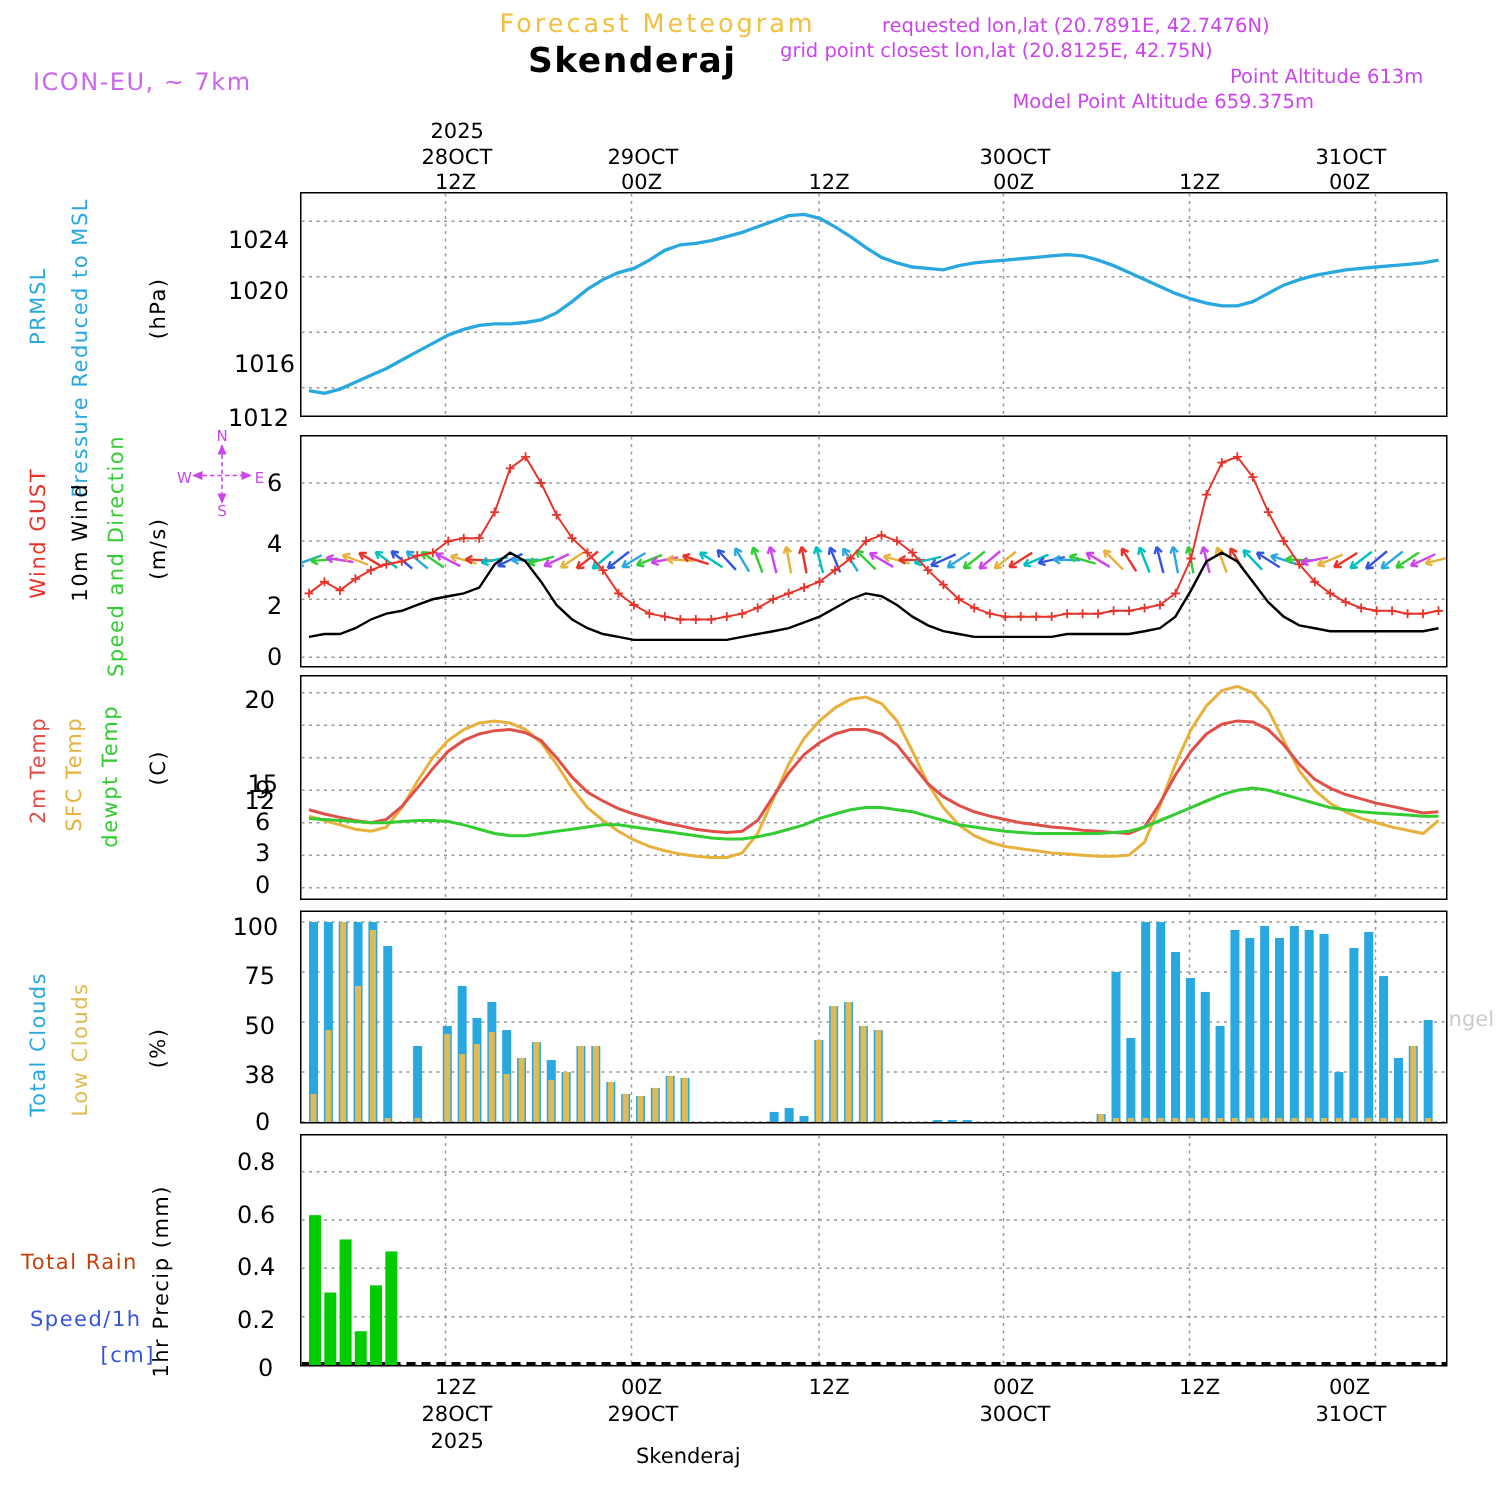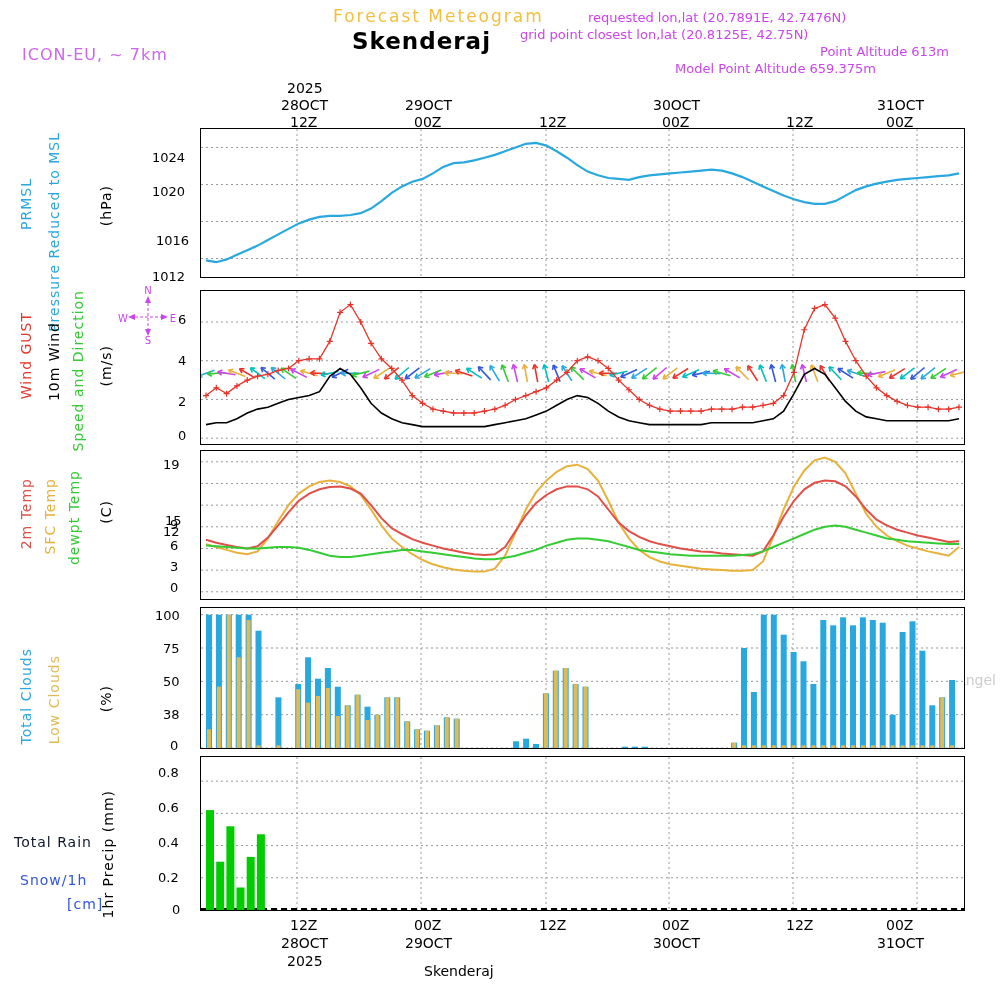--- a/index.html
+++ b/index.html
@@ -7,21 +7,21 @@
   .abs{position:absolute;}
   .hdr-forecast{left:333px;top:6px;font-size:17px;color:#f0c040;letter-spacing:2px;font-family:"DejaVu Sans",sans-serif;}
   .hdr-title{left:352px;top:28px;font-size:23px;font-weight:bold;color:#000;font-family:"DejaVu Sans",sans-serif;letter-spacing:1px;}
   .hdr-model{left:22px;top:45px;font-size:16px;color:#cc66ee;letter-spacing:1px;}
   .hdr-req{left:588px;top:10px;font-size:13px;color:#cc44ee;}
   .hdr-grid{left:520px;top:27px;font-size:13px;color:#cc44ee;}
   .hdr-alt{left:820px;top:44px;font-size:13px;color:#cc44ee;}
   .hdr-malt{left:675px;top:61px;font-size:13px;color:#cc44ee;}
   .axis-top{font-size:14px;color:#000;font-family:"DejaVu Sans",sans-serif;}
   .panel{position:absolute;border:1px solid #000;background:#fff;box-sizing:border-box;}
-  .ylab{position:absolute;font-size:13px;color:#000;font-family:"DejaVu Sans",sans-serif;}
+  .ylab{position:absolute;font-size:16px;color:#000;font-family:"DejaVu Sans",sans-serif;}
   .vert{writing-mode:vertical-rl;transform:rotate(180deg);white-space:nowrap;}
   .sidelab{position:absolute;font-size:14px;font-family:"DejaVu Sans",sans-serif;letter-spacing:1px;}
   .watermark{position:absolute;right:4px;top:672px;font-size:14px;color:#cccccc;}
   .btmlab{position:absolute;font-size:14px;color:#000;font-family:"DejaVu Sans",sans-serif;}
   svg{display:block;}
 </style>
 </head>
 <body>
 
 <div class="abs hdr-forecast">Forecast Meteogram</div>
@@ -71,22 +71,22 @@
 
 <div class="sidelab vert" style="left:18px;top:478px;color:#e05048;">2m Temp</div>
 <div class="sidelab vert" style="left:42px;top:478px;color:#e8b13c;">SFC Temp</div>
 <div class="sidelab vert" style="left:66px;top:470px;color:#33cc33;">dewpt Temp</div>
 <div class="sidelab vert" style="left:98px;top:500px;color:#000;">(C)</div>
 
 <div class="sidelab vert" style="left:18px;top:648px;color:#29a8e0;">Total Clouds</div>
 <div class="sidelab vert" style="left:46px;top:655px;color:#e0bb55;">Low Clouds</div>
 <div class="sidelab vert" style="left:98px;top:685px;color:#000;">(%)</div>
 
-<div class="sidelab" style="left:14px;top:834px;color:#0f172a;text-align:right;">Total  Rain</div>
-<div class="sidelab" style="left:20px;top:872px;color:#3355dd;">Snow/1h</div>
+<div class="sidelab" style="left:14px;top:834px;color:#c2410c;text-align:right;">Total  Rain</div>
+<div class="sidelab" style="left:20px;top:872px;color:#3355dd;">Speed/1h</div>
 <div class="sidelab" style="left:50px;top:896px;color:#3355dd;margin-left:17px;">[cm]</div>
 <div class="sidelab vert" style="left:100px;top:790px;color:#000;">1hr Precip (mm)</div>
 
 <div class="panel" style="left:200px;top:128px;width:765px;height:150px;">
   <svg id="svg-pressure" width="763" height="148" viewBox="0 0 763 148">
       <line x1="0" y1="129.5" x2="763" y2="129.5" stroke="#999" stroke-width="1" stroke-dasharray="2,3"></line>
       <line x1="0" y1="92.5" x2="763" y2="92.5" stroke="#999" stroke-width="1" stroke-dasharray="2,3"></line>
       <line x1="0" y1="55.5" x2="763" y2="55.5" stroke="#999" stroke-width="1" stroke-dasharray="2,3"></line>
       <line x1="0" y1="18.5" x2="763" y2="18.5" stroke="#999" stroke-width="1" stroke-dasharray="2,3"></line>
       <line x1="96" y1="0" x2="96" y2="148" stroke="#999" stroke-width="1" stroke-dasharray="2,3"></line>
@@ -359,21 +359,21 @@
       <line x1="220" y1="0" x2="220" y2="148" stroke="#999" stroke-width="1" stroke-dasharray="2,3"></line>
       <line x1="345" y1="0" x2="345" y2="148" stroke="#999" stroke-width="1" stroke-dasharray="2,3"></line>
       <line x1="468" y1="0" x2="468" y2="148" stroke="#999" stroke-width="1" stroke-dasharray="2,3"></line>
       <line x1="592" y1="0" x2="592" y2="148" stroke="#999" stroke-width="1" stroke-dasharray="2,3"></line>
       <line x1="716" y1="0" x2="716" y2="148" stroke="#999" stroke-width="1" stroke-dasharray="2,3"></line>
       <path d="M5.0 93.1 L15.3 96.0 L25.6 98.9 L35.9 101.8 L46.3 103.2 L56.6 100.4 L66.9 87.4 L77.2 70.0 L87.5 54.1 L97.8 42.6 L108.2 35.4 L118.5 31.0 L128.8 29.6 L139.1 31.0 L149.4 35.4 L159.7 44.0 L170.0 58.5 L180.4 74.4 L190.7 87.4 L201.0 96.0 L211.3 103.2 L221.6 109.0 L231.9 113.3 L242.2 116.2 L252.6 118.4 L262.9 119.8 L273.2 120.6 L283.5 120.6 L293.8 117.7 L304.1 104.7 L314.5 81.6 L324.8 58.5 L335.1 41.2 L345.4 29.6 L355.7 20.9 L366.0 15.2 L376.3 13.7 L386.7 18.0 L397.0 29.6 L407.3 49.8 L417.6 71.5 L427.9 87.4 L438.2 98.9 L448.5 106.1 L458.9 110.5 L469.2 113.3 L479.5 114.8 L489.8 116.2 L500.1 117.7 L510.4 118.4 L520.8 119.1 L531.1 119.8 L541.4 119.8 L551.7 119.1 L562.0 110.5 L572.3 85.9 L582.6 58.5 L593.0 35.4 L603.3 19.5 L613.6 9.4 L623.9 6.5 L634.2 10.8 L644.5 22.4 L654.8 42.6 L665.2 62.8 L675.5 75.8 L685.8 84.5 L696.1 90.2 L706.4 94.6 L716.7 97.5 L727.1 100.4 L737.4 102.5 L747.7 104.7 L758.0 96.0" fill="none" stroke="#e8b13c" stroke-width="2"></path>
       <path d="M5.0 88.8 L15.3 91.7 L25.6 93.9 L35.9 96.0 L46.3 97.5 L56.6 95.3 L66.9 86.6 L77.2 74.4 L87.5 61.4 L97.8 49.8 L108.2 42.6 L118.5 38.3 L128.8 36.1 L139.1 35.4 L149.4 37.5 L159.7 42.6 L170.0 54.1 L180.4 67.1 L190.7 77.2 L201.0 83.0 L211.3 88.1 L221.6 91.7 L231.9 94.6 L242.2 97.5 L252.6 99.6 L262.9 101.8 L273.2 103.2 L283.5 104.0 L293.8 103.2 L304.1 96.0 L314.5 80.1 L324.8 64.3 L335.1 52.0 L345.4 44.0 L355.7 38.3 L366.0 35.4 L376.3 35.4 L386.7 38.3 L397.0 45.5 L407.3 58.5 L417.6 71.5 L427.9 80.1 L438.2 85.9 L448.5 90.2 L458.9 93.1 L469.2 95.3 L479.5 97.5 L489.8 98.9 L500.1 100.4 L510.4 101.1 L520.8 102.5 L531.1 103.2 L541.4 104.0 L551.7 104.7 L562.0 100.4 L572.3 84.5 L582.6 65.7 L593.0 49.8 L603.3 38.3 L613.6 31.8 L623.9 29.6 L634.2 30.3 L644.5 35.4 L654.8 45.5 L665.2 58.5 L675.5 68.6 L685.8 74.4 L696.1 78.7 L706.4 81.6 L716.7 84.5 L727.1 86.6 L737.4 88.8 L747.7 91.0 L758.0 90.2" fill="none" stroke="#e05048" stroke-width="2"></path>
       <path d="M5.0 94.6 L15.3 95.3 L25.6 96.0 L35.9 96.7 L46.3 97.5 L56.6 97.5 L66.9 96.7 L77.2 96.0 L87.5 96.0 L97.8 96.7 L108.2 98.9 L118.5 101.8 L128.8 104.7 L139.1 106.1 L149.4 106.1 L159.7 104.7 L170.0 103.2 L180.4 101.8 L190.7 100.4 L201.0 98.9 L211.3 98.9 L221.6 100.4 L231.9 101.8 L242.2 103.2 L252.6 104.7 L262.9 106.1 L273.2 107.6 L283.5 108.3 L293.8 108.3 L304.1 106.8 L314.5 104.7 L324.8 101.8 L335.1 98.9 L345.4 94.6 L355.7 91.7 L366.0 88.8 L376.3 87.4 L386.7 87.4 L397.0 88.8 L407.3 90.2 L417.6 93.1 L427.9 96.0 L438.2 98.9 L448.5 100.4 L458.9 101.8 L469.2 103.2 L479.5 104.0 L489.8 104.7 L500.1 104.7 L510.4 104.7 L520.8 104.7 L531.1 104.7 L541.4 104.0 L551.7 103.2 L562.0 100.4 L572.3 96.0 L582.6 91.7 L593.0 87.4 L603.3 83.0 L613.6 78.7 L623.9 75.8 L634.2 74.4 L644.5 75.8 L654.8 78.7 L665.2 81.6 L675.5 84.5 L685.8 87.4 L696.1 88.8 L706.4 90.2 L716.7 91.0 L727.1 91.7 L737.4 92.4 L747.7 93.1 L758.0 93.1" fill="none" stroke="#33cc33" stroke-width="2"></path>
     </svg>
 </div>
-<div class="ylab" style="left:163px;top:457px;">19</div>
+<div class="ylab" style="left:163px;top:457px;">20</div>
 <div class="ylab" style="left:165px;top:477px;margin-top:36px;">15</div>
 <div class="ylab" style="left:163px;top:524px;">12</div>
 <div class="ylab" style="left:170px;top:517px;">9</div>
 <div class="ylab" style="left:170px;top:538px;">6</div>
 <div class="ylab" style="left:170px;top:559px;">3</div>
 <div class="ylab" style="left:170px;top:580px;">0</div>
 
 <div class="panel" style="left:200px;top:607px;width:765px;height:142px;">
   <svg id="svg-clouds" width="763" height="140" viewBox="0 0 763 140">
       <line x1="0" y1="140" x2="763" y2="140" stroke="#999" stroke-width="1" stroke-dasharray="2,3"></line>

